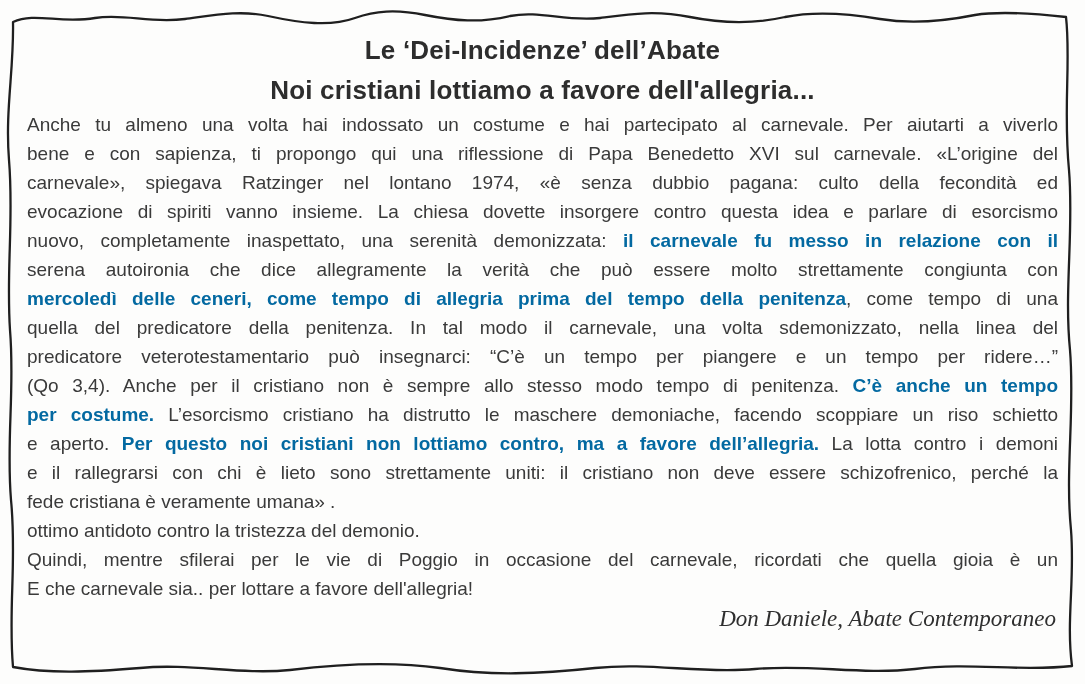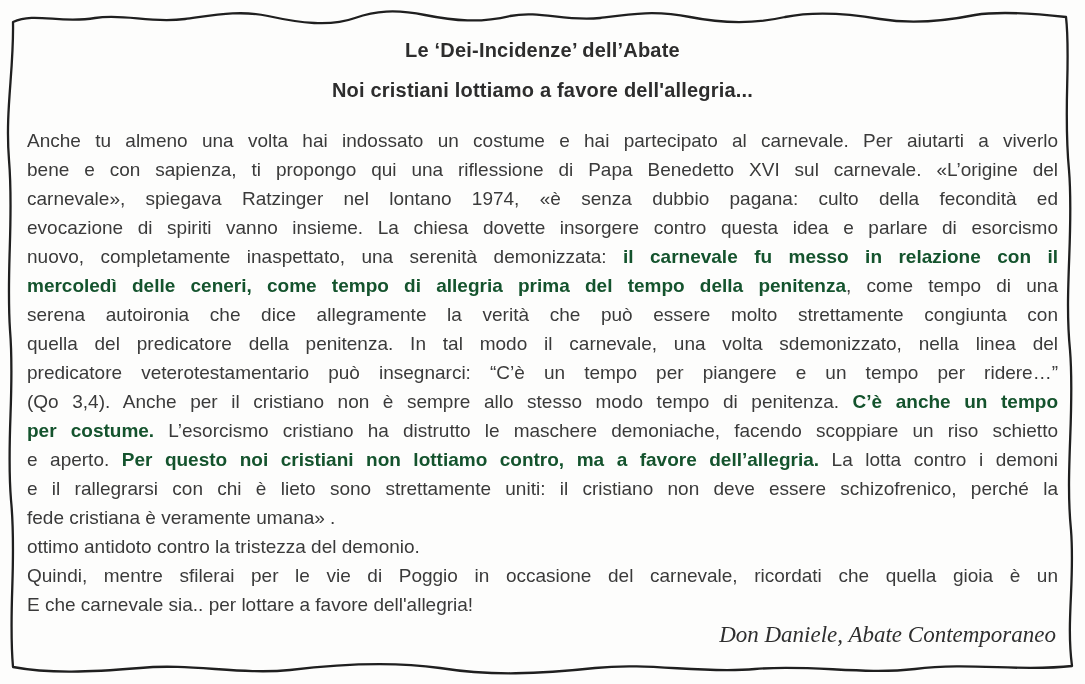--- a/index.html
+++ b/index.html
@@ -23,42 +23,42 @@
   }
   .content {
     position: absolute;
     left: 27px;
     top: 30px;
     width: 1031px;
   }
   .title, .subtitle {
     text-align: center;
     font-weight: 700;
-    font-size: 20px;
+    font-size: 26px;
     line-height: 40px;
     color: #2d2d2d;
     letter-spacing: 0.2px;
   }
   .body-lines {
-    margin-top: 16px;
+    margin-top: 0;
     font-size: 19px;
     color: #3a3a3a;
   }
   .line {
     line-height: 29px;
     text-align: justify;
     text-align-last: left;
     white-space: normal;
   }
   .line.j {
     text-align-last: justify;
   }
   .b {
     font-weight: 700;
-    color: #14532d;
+    color: #0369a1;
   }
   .signature {
     margin-top: 3px;
     text-align: right;
     font-family: Liberation Serif, serif;
     font-style: italic;
     font-size: 23px;
     color: #2f2f2f;
     padding-right: 2px;
   }
@@ -103,22 +103,22 @@
   <div class="content">
     <div class="title">Le ‘Dei-Incidenze’ dell’Abate</div>
     <div class="subtitle">Noi cristiani lottiamo a favore dell'allegria...</div>
 
     <div class="body-lines">
         <div class="line j"><span>Anche tu almeno una volta hai indossato un costume e hai partecipato al carnevale. Per aiutarti a viverlo</span></div>
         <div class="line j"><span>bene e con sapienza, ti propongo qui una riflessione di Papa Benedetto XVI sul carnevale. «L’origine del</span></div>
         <div class="line j"><span>carnevale», spiegava Ratzinger nel lontano 1974, «è senza dubbio pagana: culto della fecondità ed</span></div>
         <div class="line j"><span>evocazione di spiriti vanno insieme. La chiesa dovette insorgere contro questa idea e parlare di esorcismo</span></div>
         <div class="line j"><span>nuovo, completamente inaspettato, una serenità demonizzata: </span><span class="b">il carnevale fu messo in relazione con il</span></div>
+        <div class="line j"><span>serena autoironia che dice allegramente la verità che può essere molto strettamente congiunta con</span></div>
         <div class="line j"><span class="b">mercoledì delle ceneri, come tempo di allegria prima del tempo della penitenza</span><span>, come tempo di una</span></div>
-        <div class="line j"><span>serena autoironia che dice allegramente la verità che può essere molto strettamente congiunta con</span></div>
         <div class="line j"><span>quella del predicatore della penitenza. In tal modo il carnevale, una volta sdemonizzato, nella linea del</span></div>
         <div class="line j"><span>predicatore veterotestamentario può insegnarci: “C’è un tempo per piangere e un tempo per ridere…”</span></div>
         <div class="line j"><span>(Qo 3,4). Anche per il cristiano non è sempre allo stesso modo tempo di penitenza. </span><span class="b">C’è anche un tempo</span></div>
         <div class="line j"><span class="b">per costume.</span><span> L’esorcismo cristiano ha distrutto le maschere demoniache, facendo scoppiare un riso schietto</span></div>
         <div class="line j"><span>e aperto. </span><span class="b">Per questo noi cristiani non lottiamo contro, ma a favore dell’allegria.</span><span> La lotta contro i demoni</span></div>
         <div class="line j"><span>e il rallegrarsi con chi è lieto sono strettamente uniti: il cristiano non deve essere schizofrenico, perché la</span></div>
         <div class="line"><span>fede cristiana è veramente umana» .</span></div>
         <div class="line"><span>ottimo antidoto contro la tristezza del demonio.</span></div>
         <div class="line j"><span>Quindi, mentre sfilerai per le vie di Poggio in occasione del carnevale, ricordati che quella gioia è un</span></div>
         <div class="line"><span>E che carnevale sia.. per lottare a favore dell'allegria!</span></div>

